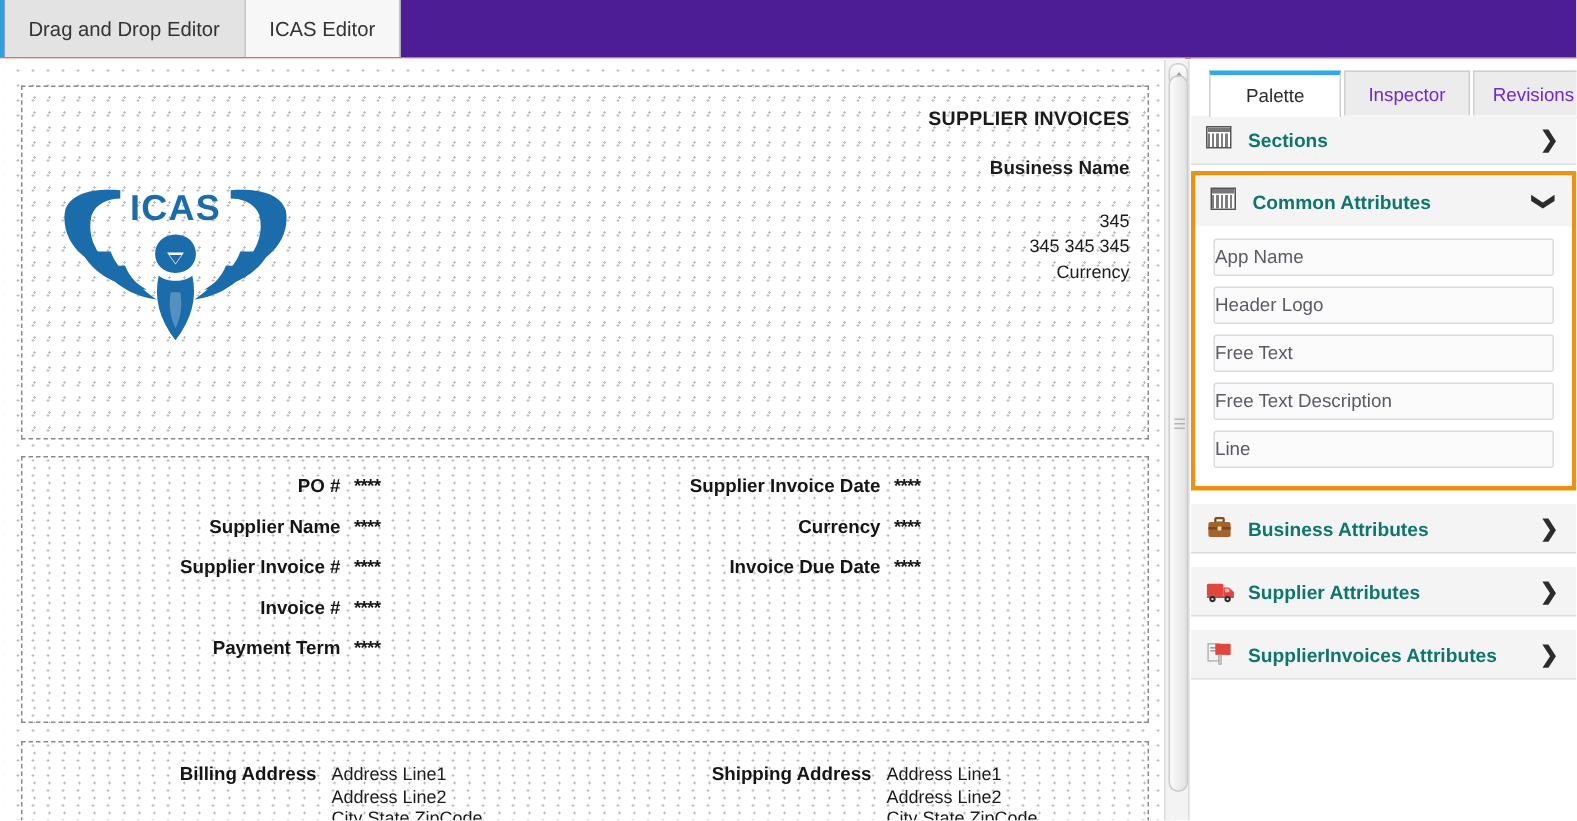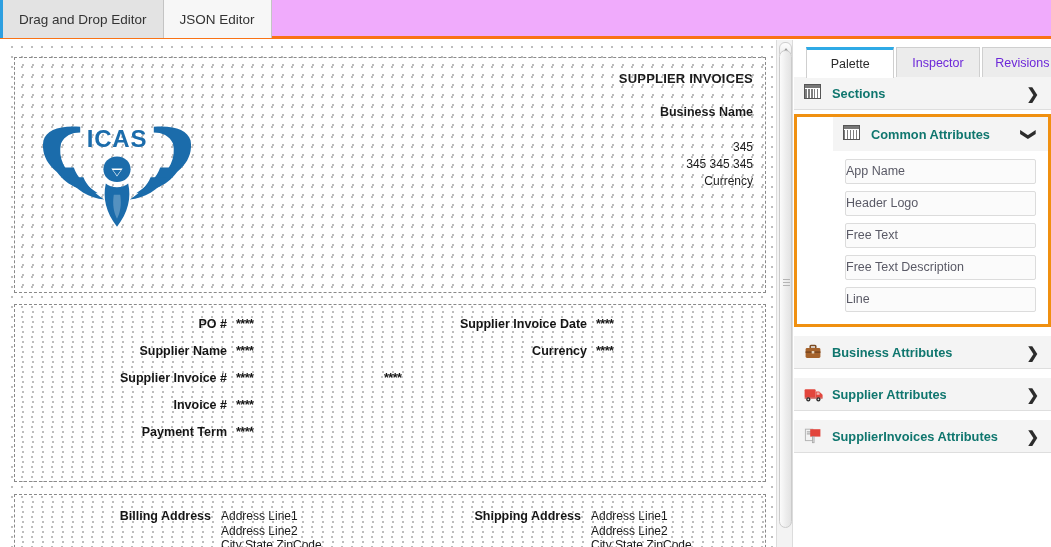--- a/index.html
+++ b/index.html
@@ -13,22 +13,22 @@
   #app {
     position: relative;
     width: 1051px; height: 547px;
     background: #ffffff;
   }
 
   
   .topbar {
     position: absolute; left: 0; top: 0;
     width: 1051px; height: 39px;
-    background: #f0abfc;
-    border-bottom: 3px solid #f97316;
+    background: #4c1d95;
+    border-bottom: 1px solid #f97316;
     box-sizing: border-box;
   }
   .topbar-accent {
     position: absolute; left: 0; top: 0;
     width: 3px; height: 38px;
     background: #2e9fe0;
   }
   .ttabs { position: absolute; left: 3px; top: 0; height: 38px; display: flex; }
   .ttab {
     height: 38px;
@@ -260,21 +260,20 @@
     font-size: 15px; font-weight: bold; color: #2c2c2c;
     line-height: 1;
   }
 
   
   .acc.open {
     background: #ffffff;
     border: 3px solid #f09010;
     border-bottom: 3px solid #f09010;
     margin-top: 4px;
-    padding-left: 36px;
   }
   .acc.open .acc-head { background: #f4f4f4; height: 34px; }
   .acc-content { background: #ffffff; padding: 8px 12px 12px 12px; }
 
   .pbtn {
     display: block;
     width: 100%;
     height: 25px;
     line-height: 23px;
     margin-bottom: 7px;
@@ -318,21 +317,21 @@
 
 <div id="app">
 
   <div class="topbar">
     <div class="topbar-accent"></div>
     <div class="ttabs">
       <div class="ttab active">
         <span>Drag and Drop Editor</span>
       </div>
       <div class="ttab light">
-        <span>JSON Editor</span>
+        <span>ICAS Editor</span>
       </div>
     </div>
   </div>
 
   <div class="canvas-wrap">
     <div class="canvas-accent"></div>
     <div class="canvas">
 
       <div class="sec" id="sec-header">
 
@@ -402,20 +401,21 @@
         <div class="fcol right">
           <div class="frow">
             <span class="lbl">Supplier Invoice Date</span>
             <span class="val">****</span>
           </div>
           <div class="frow">
             <span class="lbl">Currency</span>
             <span class="val">****</span>
           </div>
           <div class="frow">
+            <span class="lbl">Invoice Due Date</span>
             <span class="val">****</span>
           </div>
         </div>
       </div>
 
       <div class="sec" id="sec-addr">
         <div class="acol left">
           <div class="arow">
             <span class="lbl">Billing Address</span>
             <span class="lines">

